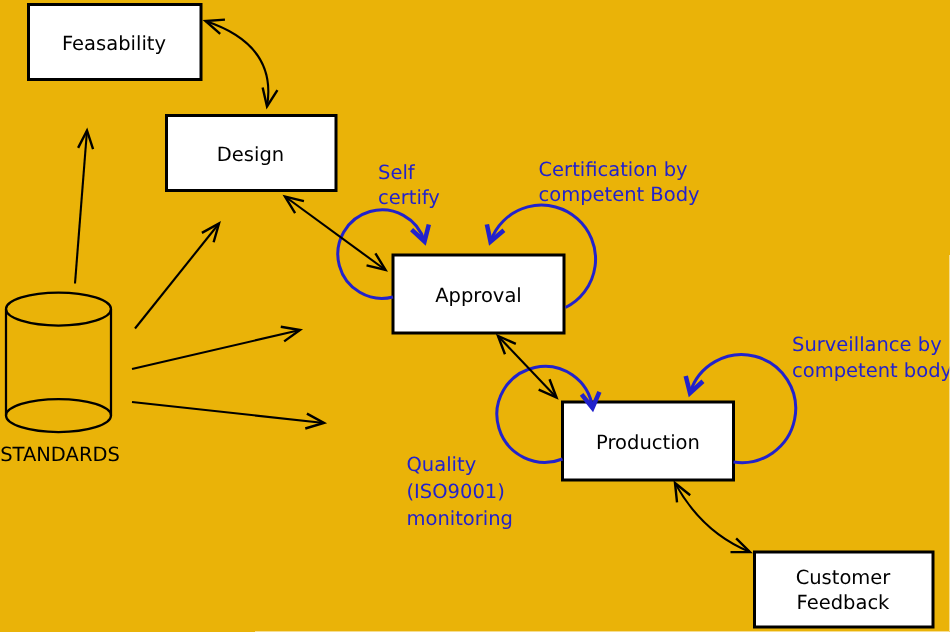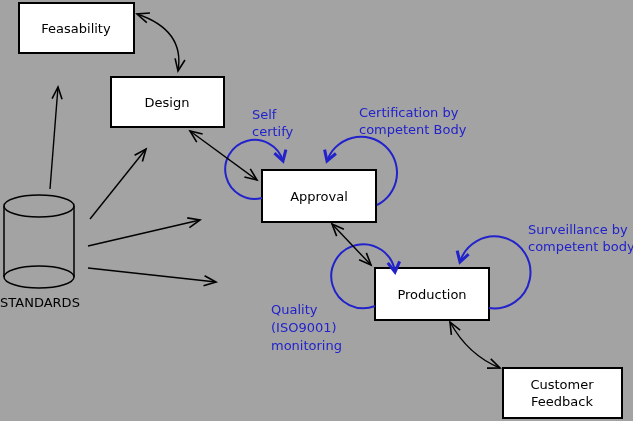--- a/index.html
+++ b/index.html
@@ -5,21 +5,21 @@
   html, body {
     margin: 0;
     padding: 0;
     background: #ffffff;
     font-family: "DejaVu Sans", "Liberation Sans", sans-serif;
   }
   #stage {
     position: relative;
     width: 633px;
     height: 421px;
-    background: #a3a3a3;
+    background: #eab308;
     overflow: hidden;
   }
   svg text {
     font-family: "DejaVu Sans", "Liberation Sans", sans-serif;
     font-size: 13px;
     fill: #000000;
   }
   svg text.blue {
     fill: #2222cc;
   }

